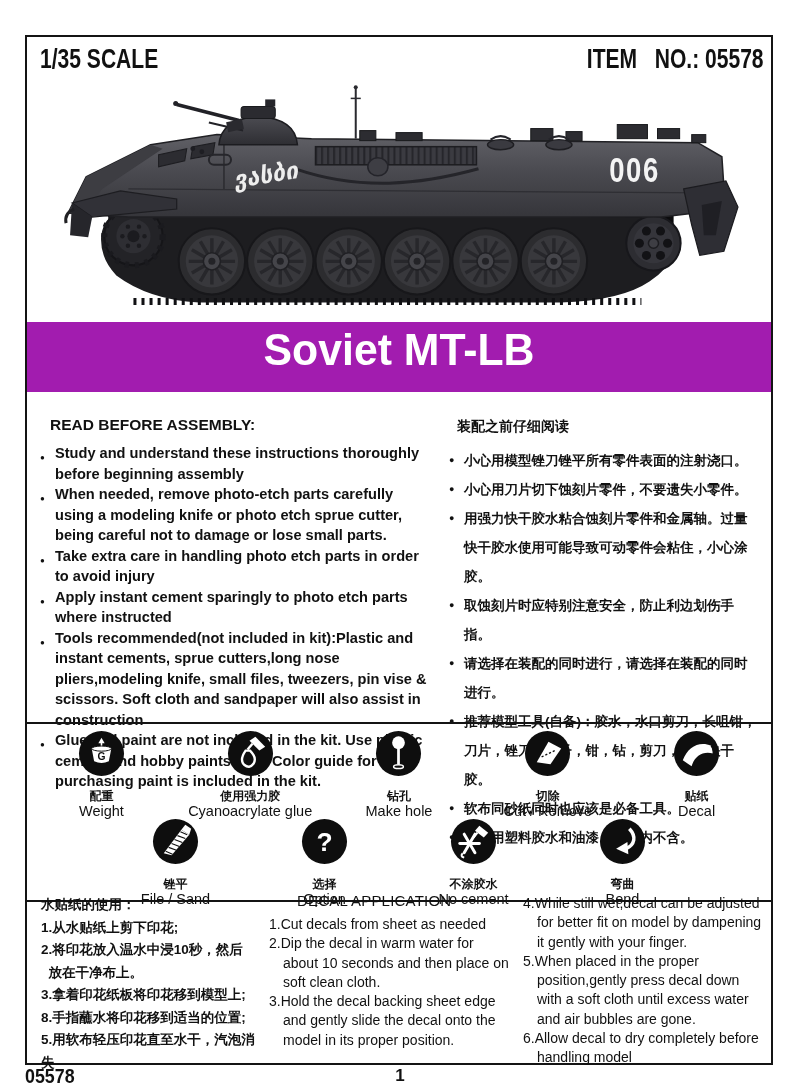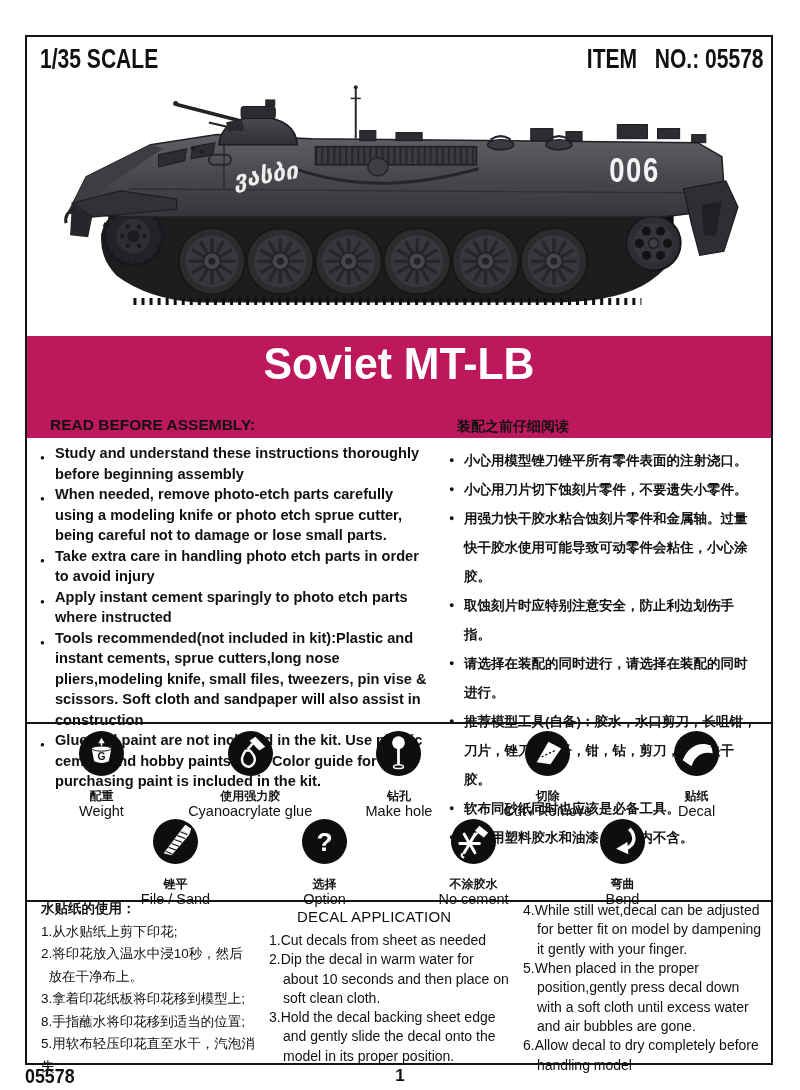--- a/index.html
+++ b/index.html
@@ -8,21 +8,21 @@
     font-family:"Liberation Sans","DejaVu Sans",sans-serif;color:#111;
     overflow:hidden;
   }
   .page-border{position:absolute;left:25px;top:35px;width:744px;height:1026px;border:2px solid #141414;background:#fff;}
   
   .hdr-scale{position:absolute;left:40px;top:44px;font-size:27px;font-weight:bold;letter-spacing:0;transform:scaleX(.78);transform-origin:left center;white-space:pre;}
   .hdr-item{position:absolute;right:36px;top:44px;font-size:27px;font-weight:bold;transform:scaleX(.78);transform-origin:right center;white-space:pre;}
   
   .tank{position:absolute;left:58px;top:84px;width:684px;height:234px;}
   
-  .banner{position:absolute;left:27px;top:336px;width:744px;height:102px;background:#be185d;color:#fff;text-align:center;}
+  .banner{position:absolute;left:27px;top:322px;width:744px;height:70px;background:#a21caf;color:#fff;text-align:center;}
   .banner .t-en{font-size:45px;font-weight:bold;line-height:50px;margin-top:3px;transform:scaleX(.95);}
   .banner .t-zh{font-size:23px;font-weight:bold;line-height:28px;}
   
   .assembly{position:absolute;left:27px;top:412px;width:744px;height:308px;display:flex;}
   .col-en{width:404px;padding:2px 2px 0 13px;box-sizing:border-box;font-weight:bold;}
   .col-zh{flex:1;padding:4px 12px 0 18px;box-sizing:border-box;}
   .h-en{font-size:15.5px;margin:2px 0 9px 10px;}
   .h-zh{font-size:14px;font-weight:bold;margin:2px 0 10px 8px;}
   ul.blist{list-style:none;margin:0;padding:0;}
   .blist li{position:relative;padding-left:15px;}
@@ -35,24 +35,24 @@
   
   .symrow{position:absolute;left:27px;width:744px;display:flex;}
   .symrow1{top:730px;}
   .symrow2{top:818px;padding-left:74px;padding-right:74px;width:596px;}
   .sym{flex:1;display:flex;flex-direction:column;align-items:center;}
   .sym-icon{width:47px;height:47px;display:block;}
   .sym-icon svg{width:47px;height:47px;display:block;}
   .sym-zh{font-size:12px;font-weight:bold;margin-top:12px;line-height:14px;}
   .sym-en{font-size:14.5px;line-height:17px;}
   
-  .decal{position:absolute;left:27px;top:904px;width:744px;height:158px;display:flex;box-sizing:border-box;align-items:center;}
+  .decal{position:absolute;left:27px;top:884px;width:744px;height:158px;display:flex;box-sizing:border-box;}
   .d-zh{width:232px;padding:10px 2px 0 14px;box-sizing:border-box;}
   .d-zh .d-h{font-size:13.5px;font-weight:bold;line-height:22.5px;}
-  .d-zh .dline{font-size:13.5px;font-weight:normal;line-height:22.5px;white-space:pre-wrap;}
+  .d-zh .dline{font-size:13.5px;font-weight:bold;line-height:22.5px;white-space:pre-wrap;}
   .d-mid{width:256px;padding:8px 4px 0 10px;box-sizing:border-box;}
   .d-mid .d-h{font-size:15px;margin:0 0 6px 28px;letter-spacing:.2px;}
   .d-right{flex:1;padding:10px 8px 0 8px;box-sizing:border-box;}
   .dline-en{font-size:14px;line-height:19.3px;padding-left:14px;text-indent:-14px;}
   
   .ft-kit{position:absolute;left:25px;top:1064px;font-size:21px;font-weight:bold;transform:scaleX(.85);transform-origin:left center;}
   .ft-page{position:absolute;left:0;top:1066px;width:800px;text-align:center;font-size:17px;font-weight:bold;}
 </style>
 </head>
 <body>

